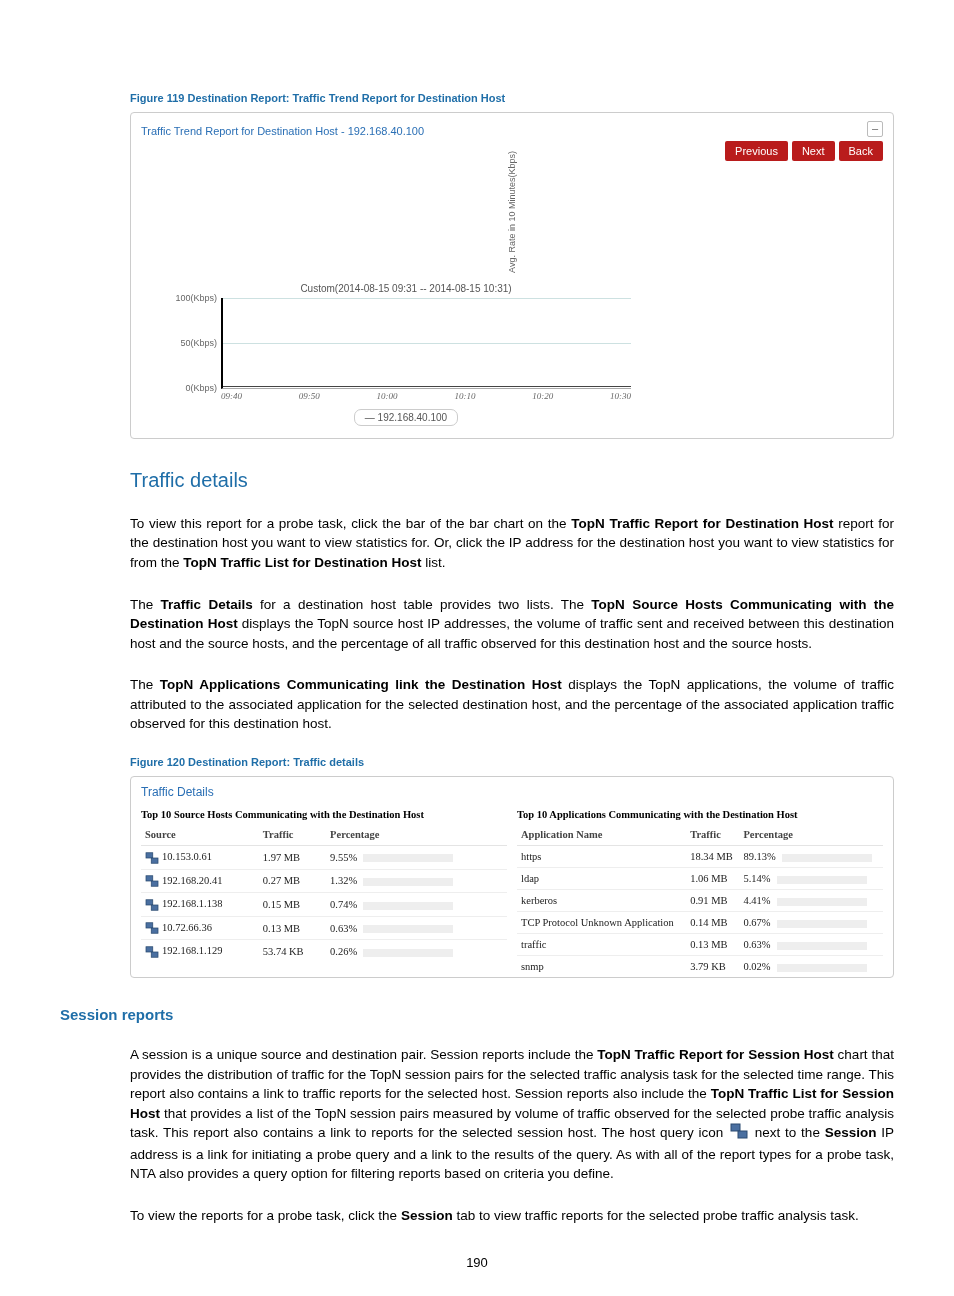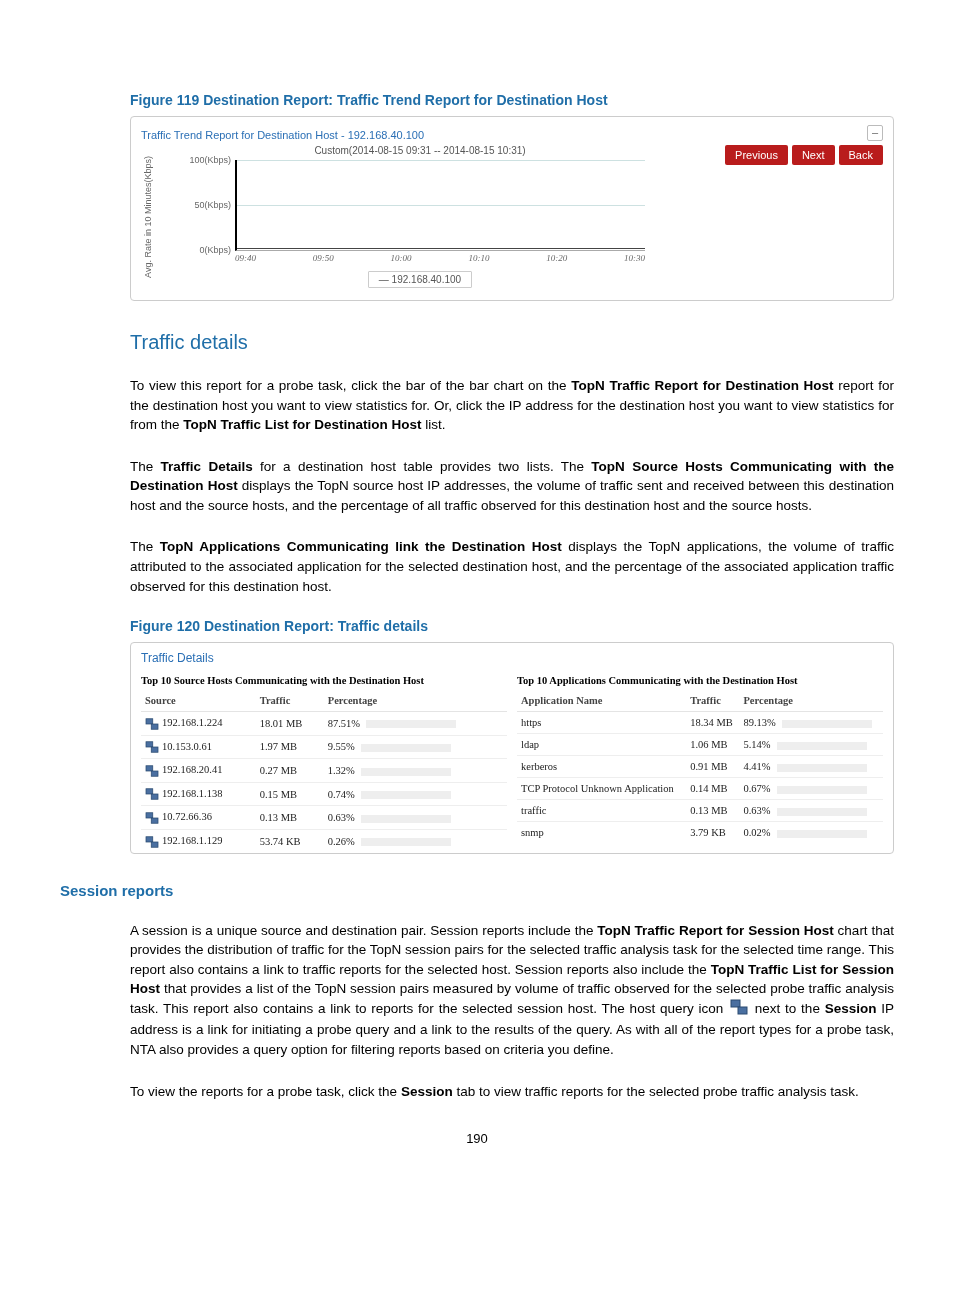--- a/index.html
+++ b/index.html
@@ -12,21 +12,21 @@
   }
   .page {
     padding: 80px 60px 40px 60px;
   }
   .content-indent {
     padding-left: 70px;
   }
   .fig-caption {
     color: #1f6ea8;
     font-weight: bold;
-    font-size: 14px;
+    font-size: 11px;
     margin: 12px 0 8px;
   }
   .sec-title {
     color: #1f6ea8;
     font-size: 20px;
     font-weight: normal;
     margin: 30px 0 12px;
   }
   .sub-sec-title {
     color: #1f6ea8;
@@ -79,20 +79,21 @@
     background: #b91c1c;
     color: #fff;
     padding: 4px 10px;
     font-size: 11px;
     border-radius: 2px;
     cursor: pointer;
   }
   .chart-body {
     display: flex;
     margin-top: -20px;
+    flex-direction: column;
   }
   .y-axis-label {
     writing-mode: vertical-rl;
     transform: rotate(180deg);
     font-size: 9px;
     color: #666;
     padding: 10px 2px;
     white-space: nowrap;
     align-self: center;
   }
@@ -143,21 +144,21 @@
   .legend {
     text-align: center;
     margin-top: 8px;
   }
   .legend-box {
     display: inline-block;
     border: 1px solid #ccc;
     padding: 2px 10px;
     font-size: 10px;
     color: #555;
-    border-radius: 1px;
+    border-radius: 7px;
   }
 
   
   .details-panel {
     border: 1px solid #ccc;
     border-radius: 4px;
     padding: 8px 10px 0 10px;
     font-size: 11px;
   }
   .details-panel-title {
@@ -304,28 +305,20 @@
                 <th>Source</th>
                 <th>Traffic</th>
                 <th>Percentage</th>
               </tr>
             </thead>
             <tbody id="src-tbody">
                 <tr>
                   <td class="ip-cell"><span class="host-icon"><svg width="14" height="12" viewBox="0 0 18 16">
                         <rect x="1" y="1" width="9" height="7" fill="#4a6fa0" stroke="#2a4a70"></rect>
                         <rect x="8" y="8" width="9" height="7" fill="#4a6fa0" stroke="#2a4a70"></rect>
-                      </svg></span><span>192.168.1.224</span></td>
-                  <td>18.01 MB</td>
-                  <td class="pct-cell">87.51%<span class="bar-track"><span class="bar-fill" style="width:87.51%"></span></span></td>
-                </tr>
-                <tr>
-                  <td class="ip-cell"><span class="host-icon"><svg width="14" height="12" viewBox="0 0 18 16">
-                        <rect x="1" y="1" width="9" height="7" fill="#4a6fa0" stroke="#2a4a70"></rect>
-                        <rect x="8" y="8" width="9" height="7" fill="#4a6fa0" stroke="#2a4a70"></rect>
                       </svg></span><span>10.153.0.61</span></td>
                   <td>1.97 MB</td>
                   <td class="pct-cell">9.55%<span class="bar-track"><span class="bar-fill" style="width:9.55%"></span></span></td>
                 </tr>
                 <tr>
                   <td class="ip-cell"><span class="host-icon"><svg width="14" height="12" viewBox="0 0 18 16">
                         <rect x="1" y="1" width="9" height="7" fill="#4a6fa0" stroke="#2a4a70"></rect>
                         <rect x="8" y="8" width="9" height="7" fill="#4a6fa0" stroke="#2a4a70"></rect>
                       </svg></span><span>192.168.20.41</span></td>
                   <td>0.27 MB</td>

